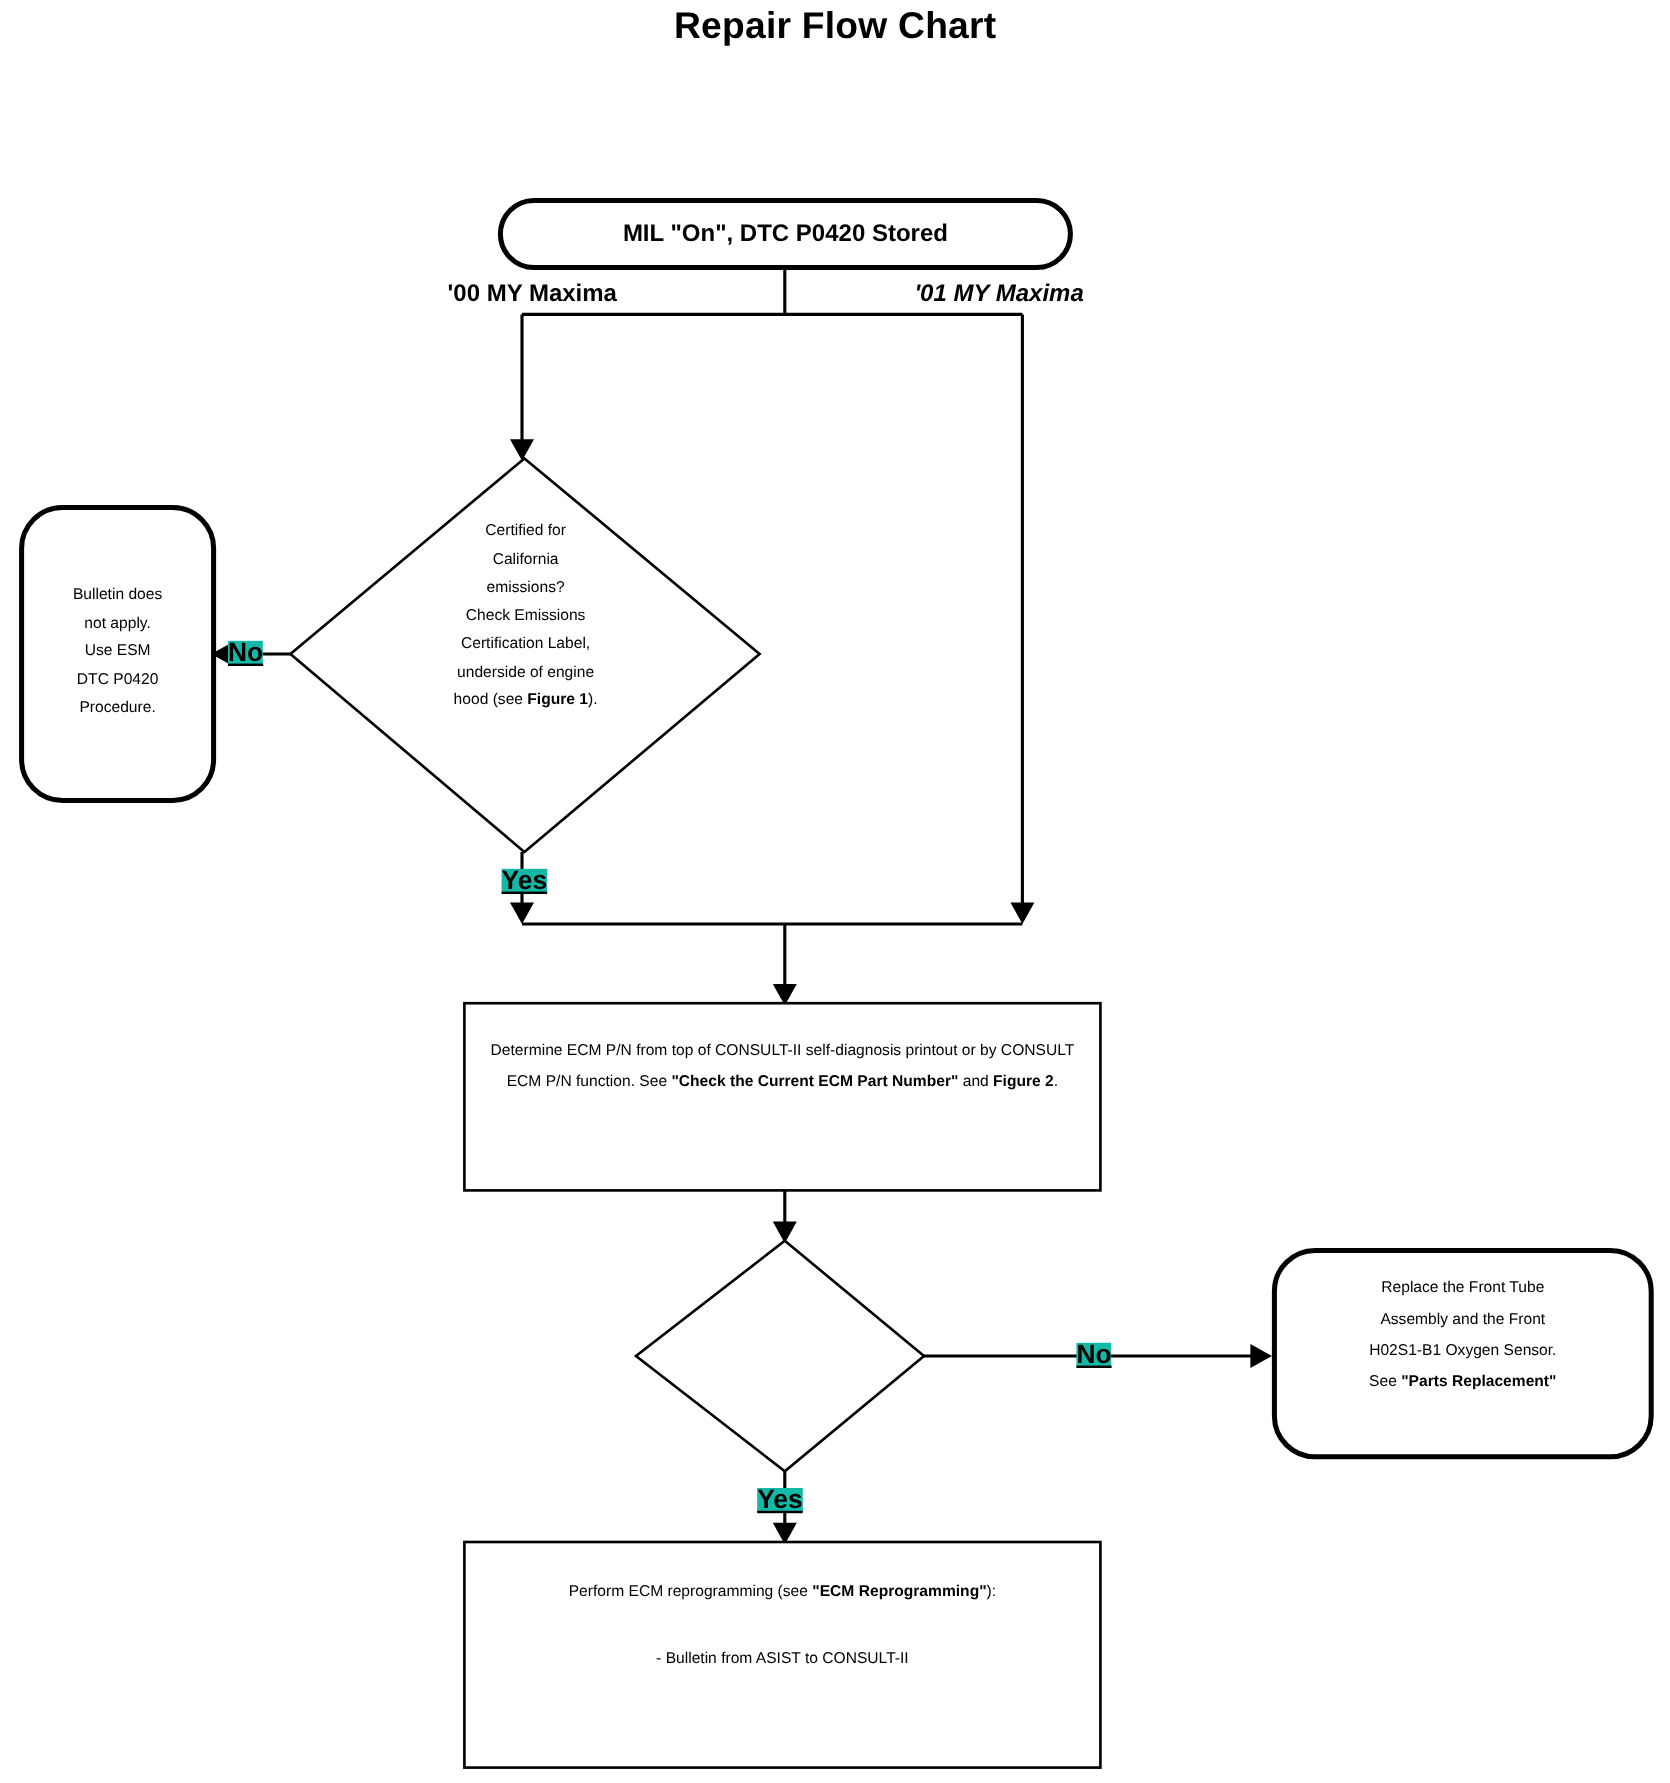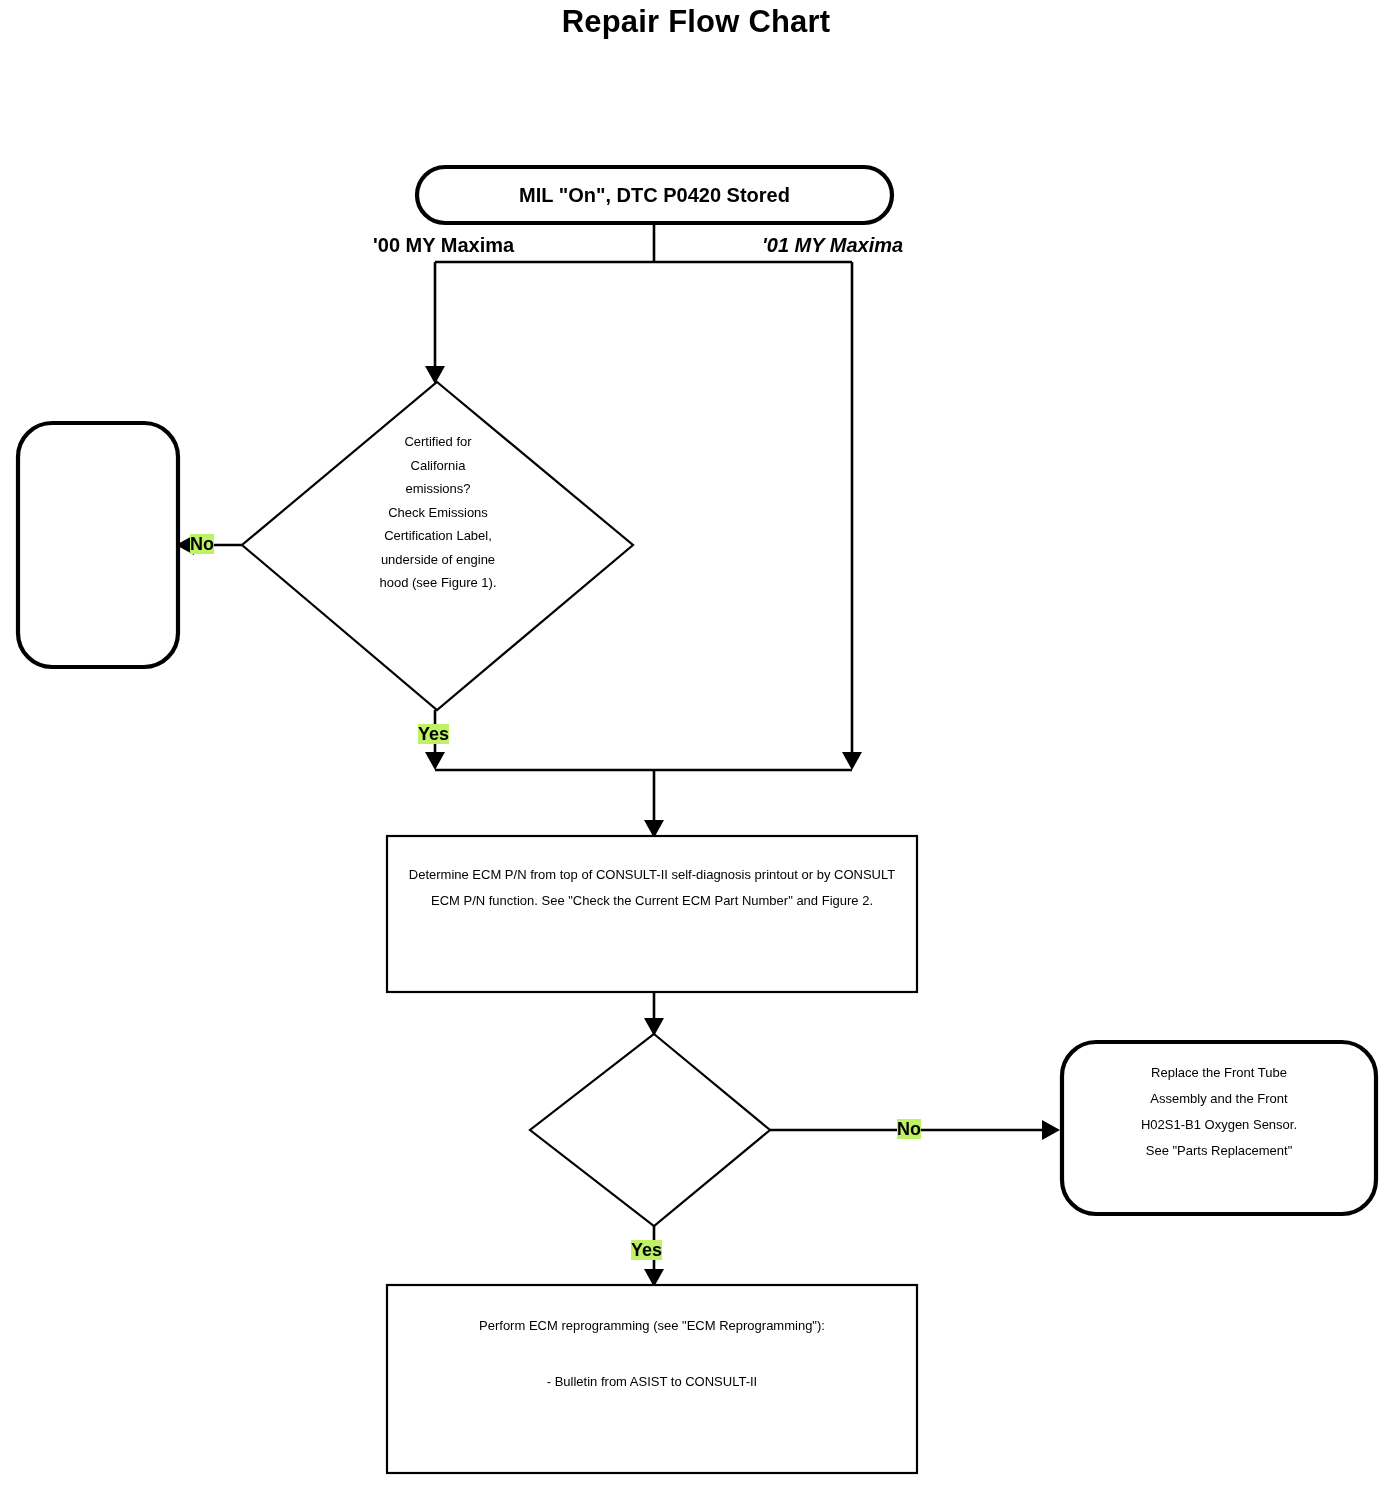--- a/index.html
+++ b/index.html
@@ -60,33 +60,34 @@
   .node-text {
     position: absolute;
     text-align: center;
     font-size: 13px;
     line-height: 23.5px;
     color: #000000;
     pointer-events: none;
   }
   .edge-label {
     position: absolute;
-    font-size: 18px;
+    font-size: 22px;
     font-weight: bold;
-    background: #bef264;
+    background: #14b8a6;
     line-height: 20px;
     white-space: nowrap;
+    text-decoration: underline;
   }
   .branch-label {
     position: absolute;
     font-size: 20px;
     font-weight: bold;
     white-space: nowrap;
   }
-  b { font-weight: normal; }
+  b { font-weight: bold; }
 </style>
 </head>
 <body>
 
 <div id="chart-root">
 
   <div class="page-title">Repair Flow Chart</div>
 
   <svg id="flow-svg" viewBox="0 0 1392 1486">
 
@@ -159,20 +160,27 @@
   </div>
 
   <div class="edge-label" style="left:190px; top:534px;">
     <span>No</span>
   </div>
 
   <div class="edge-label" style="left:418px; top:724px;">
     <span>Yes</span>
   </div>
 
+  <div class="node-text" style="left:18px; top:483px; width:160px;">
+    <div>Bulletin does</div>
+    <div>not apply.</div>
+    <div>Use ESM</div>
+    <div>DTC P0420</div>
+    <div>Procedure.</div>
+  </div>
 
   <div class="node-text" style="left:405px; top:862px; width:494px; line-height:25.5px;">
     <span>Determine ECM P/N from top of CONSULT-II self-diagnosis printout or by CONSULT ECM P/N function.  See </span><b>"Check the Current ECM Part Number"</b><span> and </span><b>Figure 2</b><span>.</span>
   </div>
 
 
   <div class="edge-label" style="left:897px; top:1119px;">
     <span>No</span>
   </div>
 

